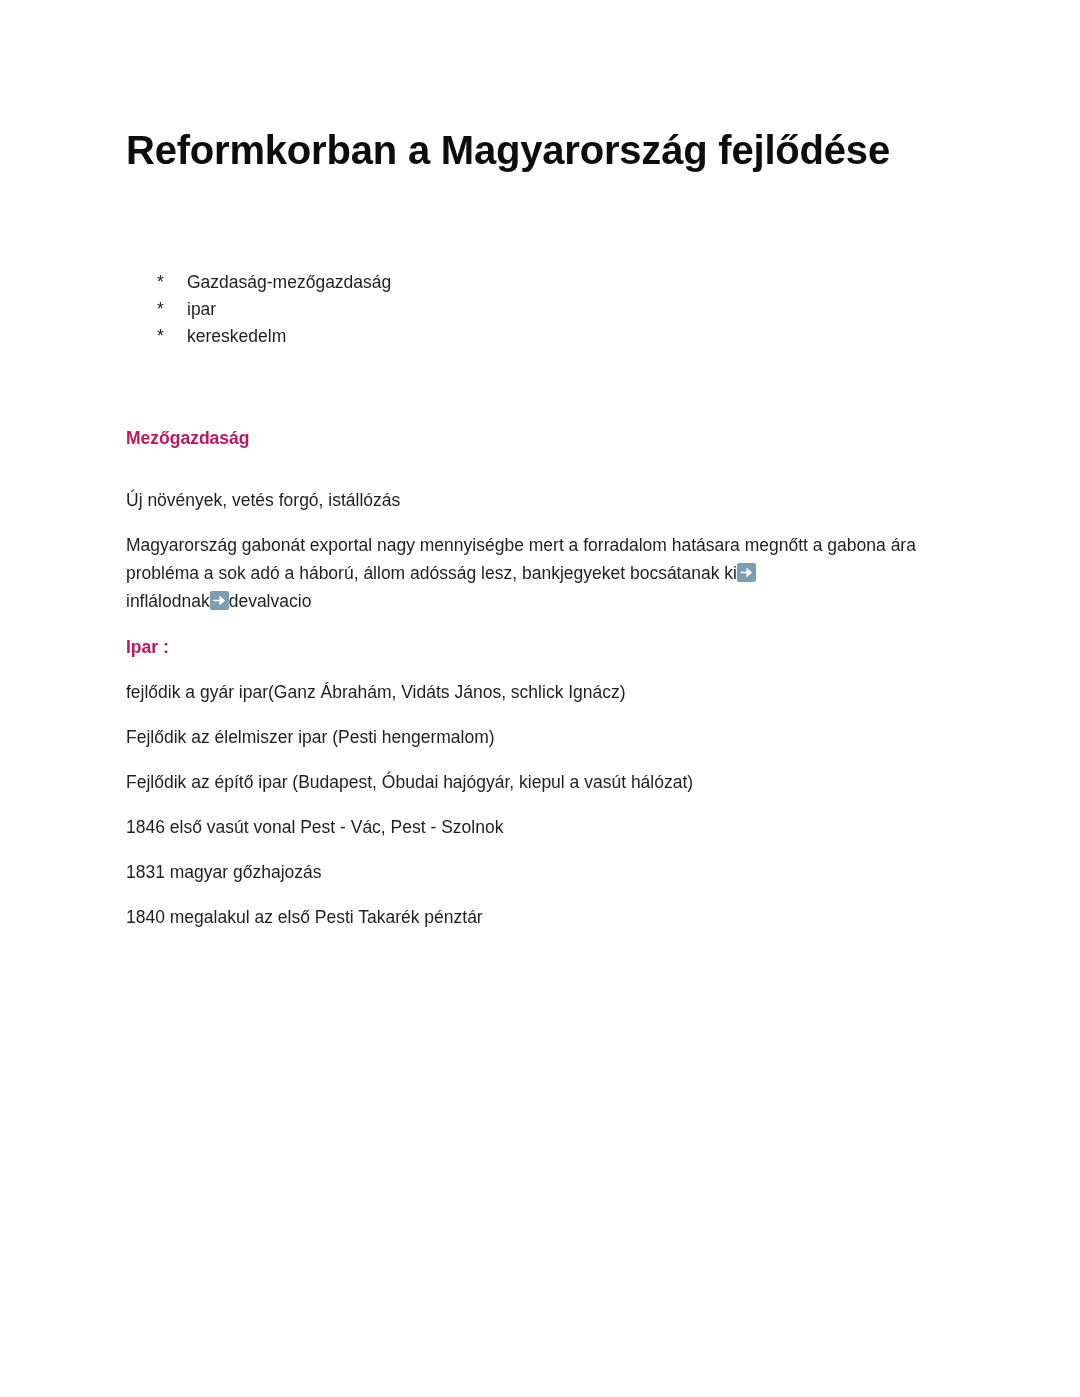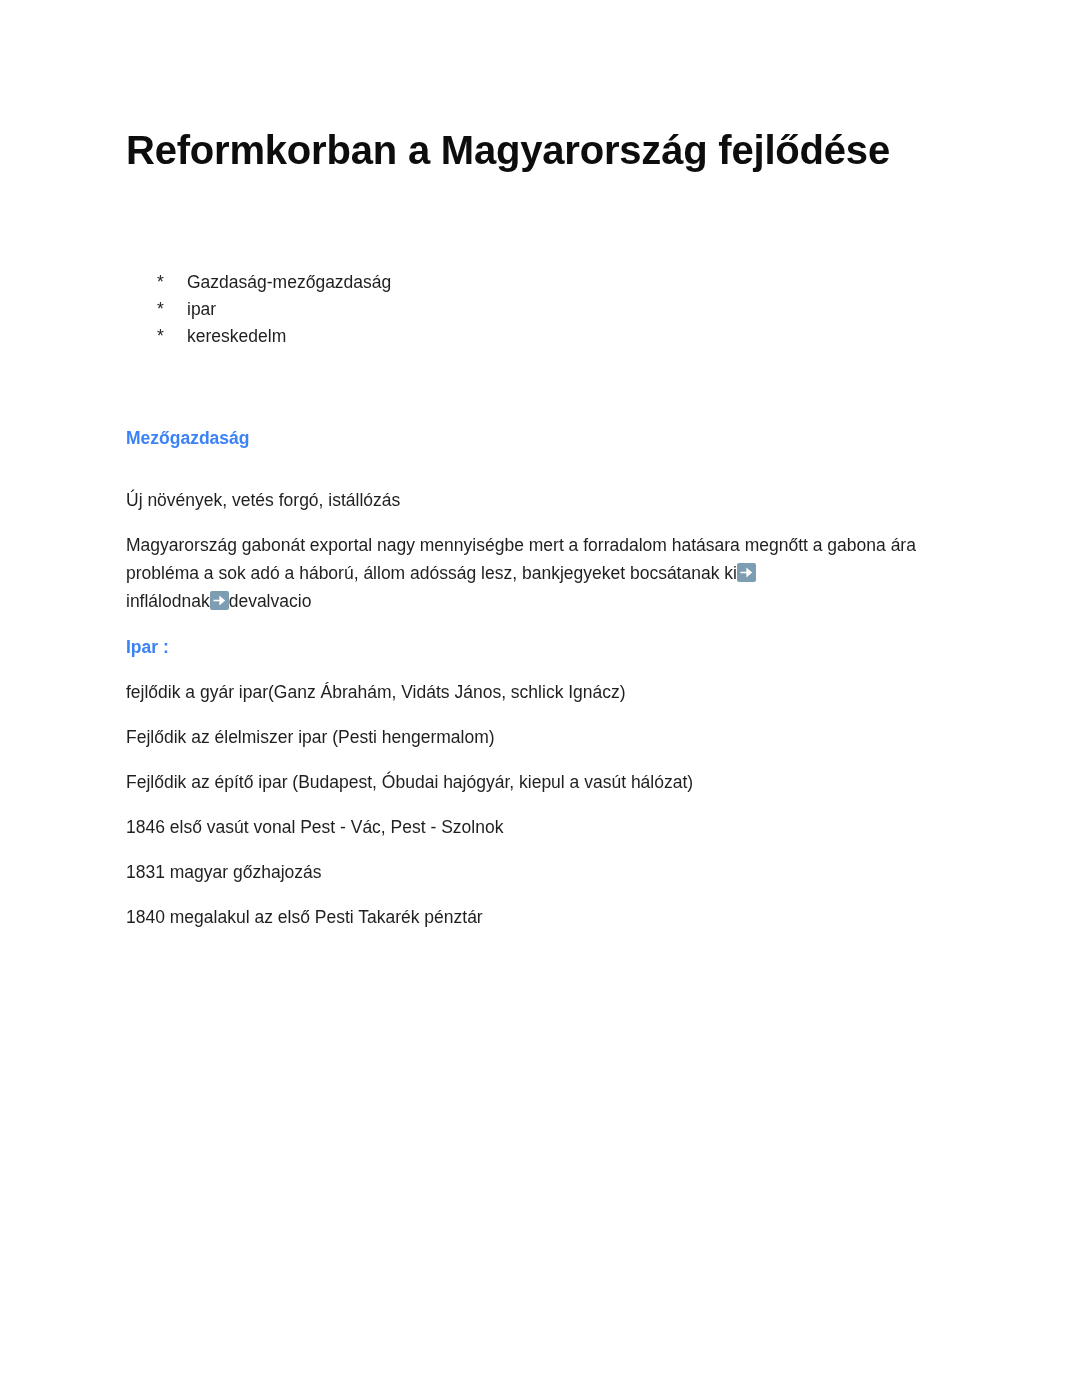--- a/index.html
+++ b/index.html
@@ -69,21 +69,21 @@
   .bullet-label {
     padding-left: 0px;
     text-align: center;
   }
 
   
   .section-heading {
     font-size: 17.5px;
     font-weight: bold;
     line-height: 28px;
-    color: #3b82f6;
+    color: #be185d;
     margin: 0;
   }
   .para {
     font-size: 17.5px;
     line-height: 28px;
     color: #1f1f1f;
     margin: 0;
   }
   .para b, .para strong {
     font-weight: bold;

